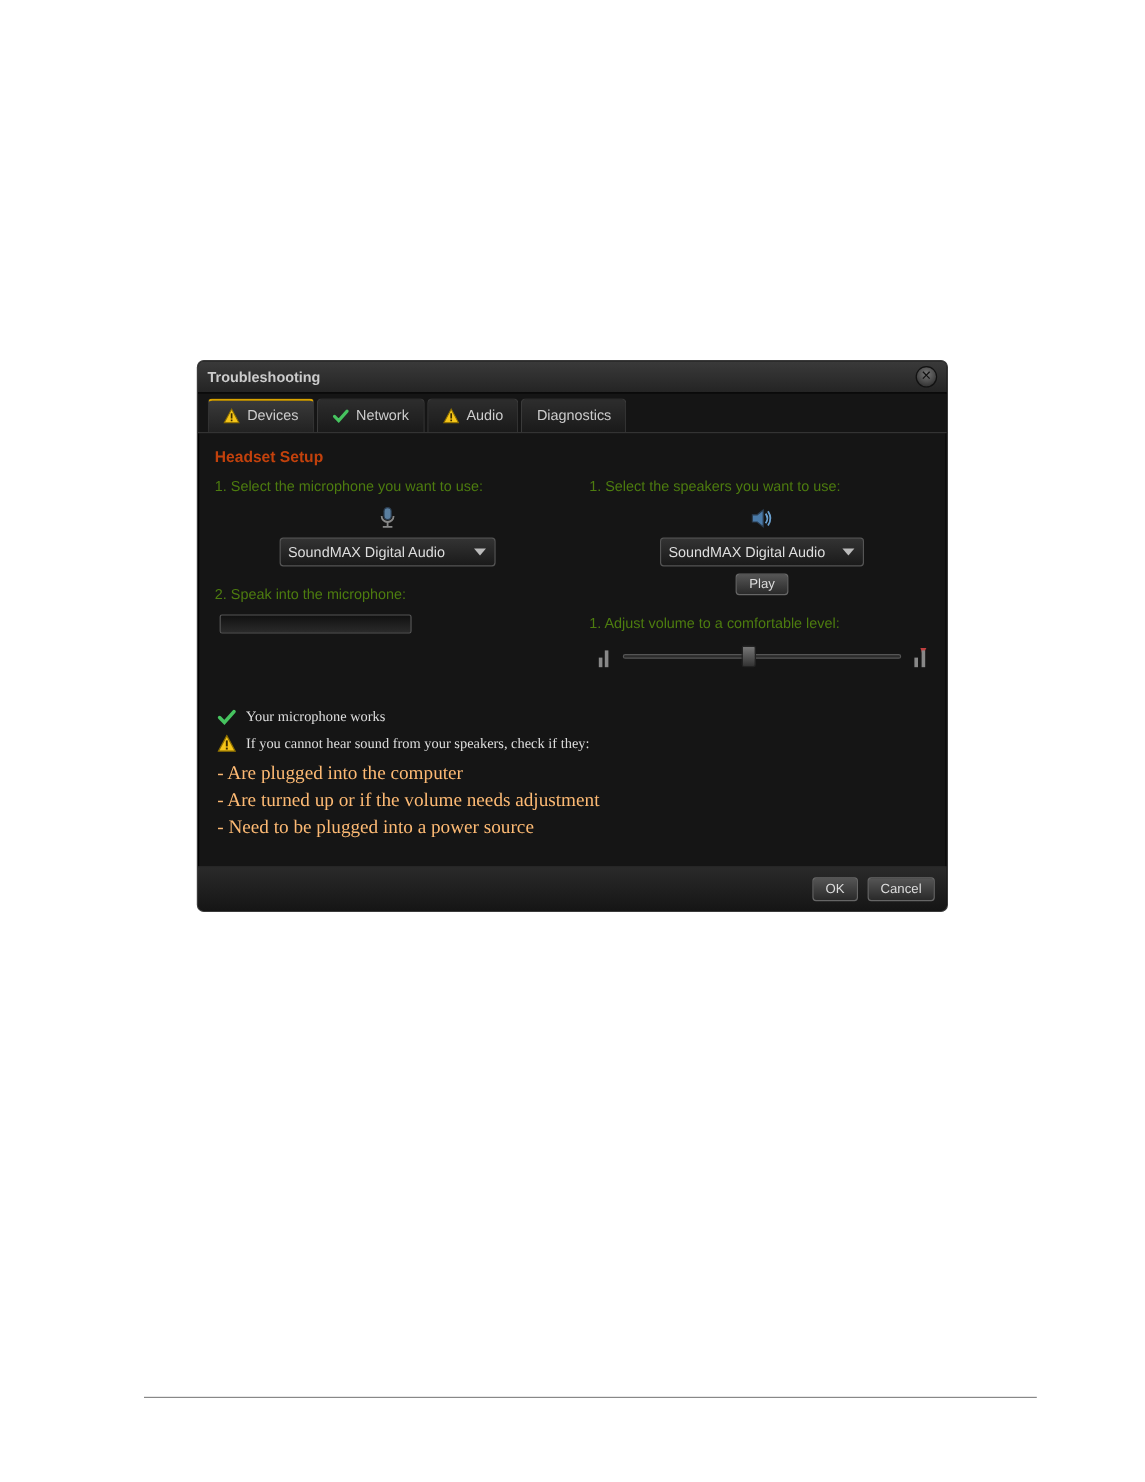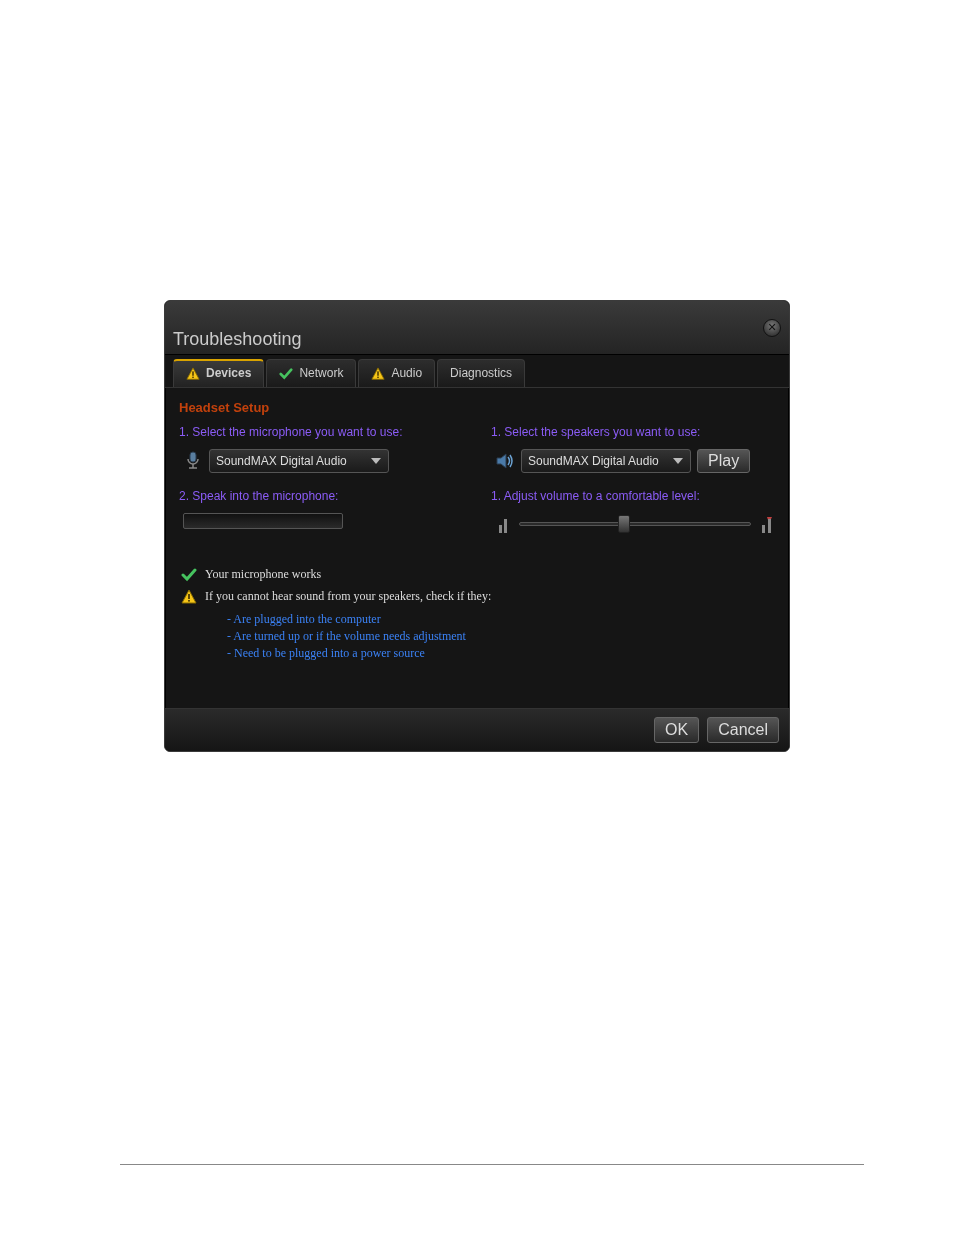--- a/index.html
+++ b/index.html
@@ -38,23 +38,22 @@
   .titlebar {
     background: linear-gradient(#3a3a3a, #242424);
     padding: 4px 8px;
     display: flex;
     align-items: center;
     justify-content: space-between;
     border-bottom: 1px solid #000;
   }
   .titlebar .title {
     color: #ccc;
-    font-size: 18px;
-    font-weight: normal;
-    margin-top: 24px;
+    font-size: 12px;
+    font-weight: bold;
   }
   .close-btn {
     width: 18px; height: 18px;
     border-radius: 9px;
     background: radial-gradient(circle at 50% 35%, #777, #222);
     border: 1px solid #111;
     display: flex;
     align-items: center;
     justify-content: center;
     color: #111;
@@ -81,50 +80,50 @@
     color: #ccc;
     font-size: 12px;
     cursor: pointer;
     min-width: 70px;
     justify-content: flex-start;
   }
   .tab.active {
     background: linear-gradient(#3a3a3a, #222);
     border-top: 2px solid #d9a300;
     padding-top: 5px;
-    font-weight: bold;
   }
   .content {
     padding: 12px 14px 20px 14px;
     min-height: 320px;
   }
   .section-title {
     color: #c2410c;
     font-weight: bold;
     font-size: 13px;
     margin-bottom: 10px;
   }
   .cols {
     display: flex;
     gap: 28px;
   }
   .col {
     flex: 1;
   }
   .step {
-    color: #8b5cf6;
+    color: #4d7c0f;
     font-size: 12px;
     margin-bottom: 10px;
   }
   .input-row {
     display: flex;
     align-items: center;
     gap: 6px;
     margin-bottom: 16px;
     margin-left: 4px;
+    flex-direction: column;
   }
   .device-icon {
     width: 20px; height: 20px;
     display: inline-flex;
     align-items: center;
     justify-content: center;
   }
   .select {
     background: linear-gradient(#333, #1a1a1a);
     border: 1px solid #555;
@@ -185,41 +184,40 @@
     background: linear-gradient(#111, #2a2a2a);
     border: 1px solid #555;
     border-radius: 2px;
   }
   .btn {
     background: linear-gradient(#555, #2a2a2a);
     border: 1px solid #666;
     border-radius: 3px;
     color: #ddd;
     padding: 3px 10px;
-    font-size: 16px;
+    font-size: 11px;
     cursor: pointer;
   }
   .btn.small { padding: 2px 10px; }
   .status-block {
     margin-top: 22px;
     margin-left: 2px;
     font-family: Liberation Serif, serif;
   }
   .status-line {
     display: flex;
     align-items: flex-start;
     gap: 8px;
     color: #ddd;
     margin-bottom: 6px;
     font-size: 12px;
   }
   .tips {
-    margin-left: 46px;
-    color: #3b82f6;
-    font-size: 12px;
+    color: #fdba74;
+    font-size: 16px;
     line-height: 1.4;
   }
   .footer {
     background: linear-gradient(#2a2a2a, #151515);
     border-top: 1px solid #333;
     padding: 8px 10px;
     display: flex;
     justify-content: flex-end;
     gap: 8px;
   }

